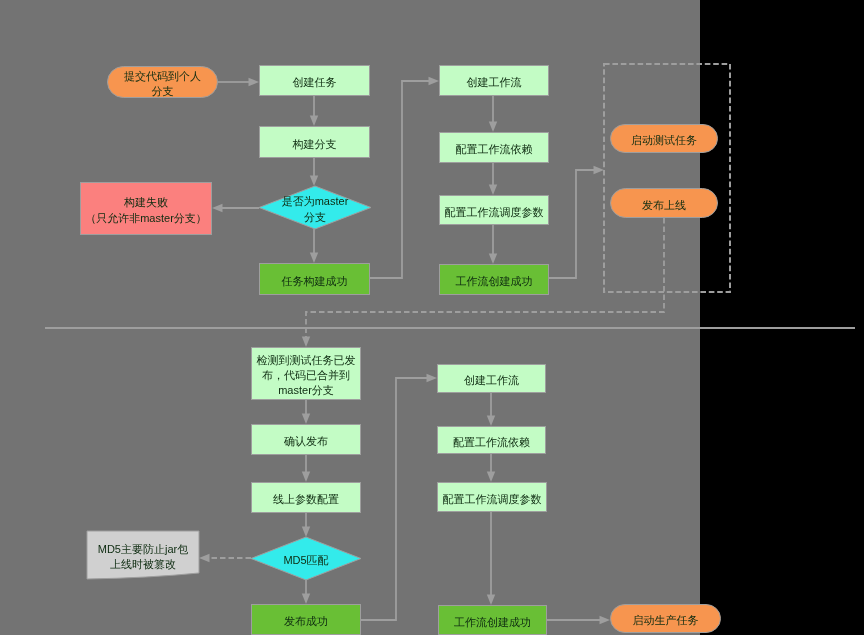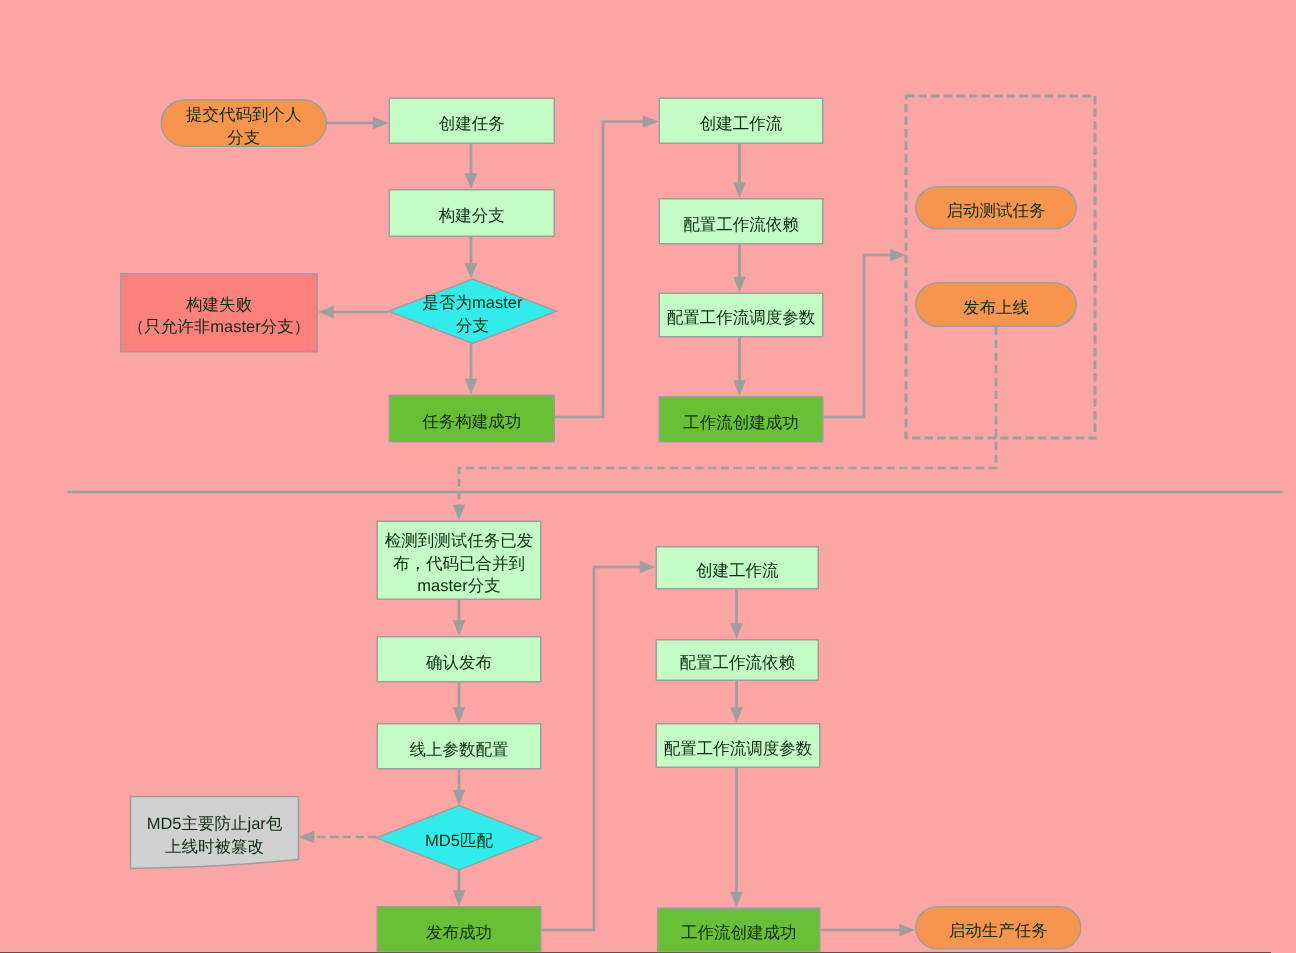--- a/index.html
+++ b/index.html
@@ -1,19 +1,19 @@
 <!DOCTYPE html>
 <html><head>
 <meta charset="utf-8">
 <title>CI/CD Flowchart</title>
 <style>
   html,body{margin:0;padding:0;background:#000000;}
   body{width:864px;height:635px;overflow:hidden;
        font-family:"Liberation Sans",sans-serif;}
-  #canvas{position:relative;width:864px;height:635px;background:#fca5a5;}
+  #canvas{position:relative;width:700px;height:635px;background:#737373;}
   #diagram{position:absolute;left:0;top:0;display:block;}
   .node-label{font-family:"Liberation Sans",sans-serif;font-size:11px;
               text-anchor:middle;fill:#0d2b10;
               }
 </style>
 </head>
 <body>
 
 <div id="canvas">
   <svg id="diagram" width="864" height="635" viewBox="0 0 864 635">

